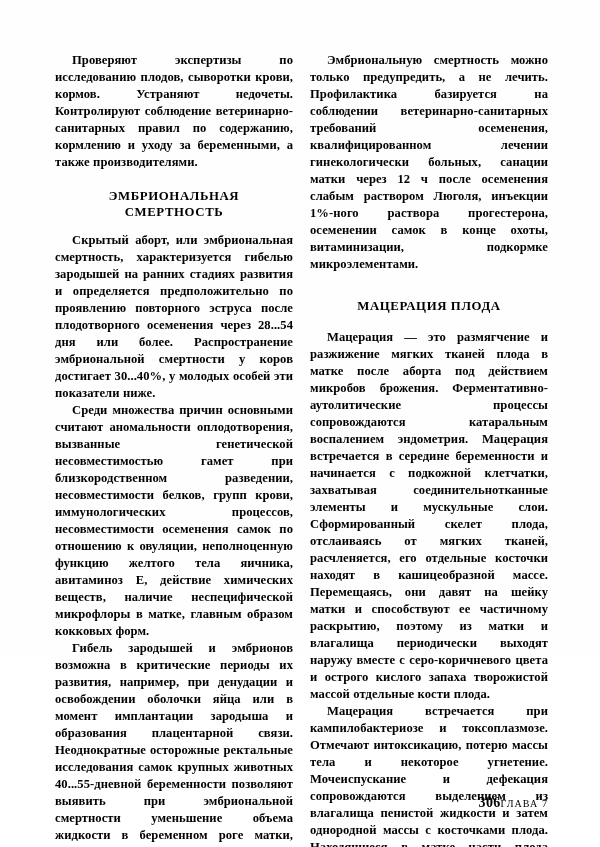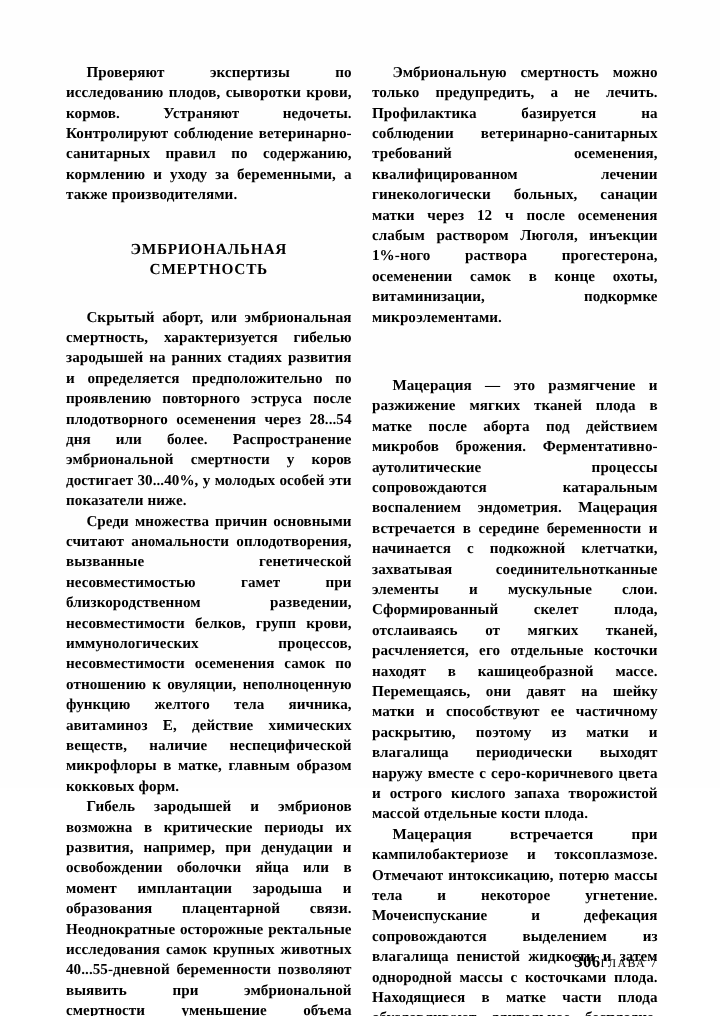--- a/index.html
+++ b/index.html
@@ -54,21 +54,21 @@
     text-indent: 1.35em;
     font-size: 12.6px;
     line-height: 17.0px;
     letter-spacing: 0.05px;
     word-spacing: 0.2px;
     font-weight: 600;
     hyphens: manual;
   }
 
   h2.section-heading {
-    margin: 12px;
+    margin: 0;
     padding: 0;
     text-align: center;
     font-size: 12.8px;
     line-height: 15.5px;
     font-weight: 700;
     letter-spacing: 0.6px;
     text-transform: uppercase;
   }
 
   .gap-before-heading { height: 18px; }
@@ -128,20 +128,21 @@
         <p class="para">Гибель зародышей и эмбрионов возможна в критические периоды их развития, например, при денудации и освобождении оболочки яйца или в момент имплантации зародыша и образования плацентарной связи. Неоднократные осторожные ректальные исследования самок крупных животных 40...55-дневной беременности позволяют выявить при эмбриональной смертности уменьшение объема жидкости в беременном роге матки, отсутствие округлости амниотического пузыря и усиление ригидности стенки матки при пальпации.</p>
 
       </div>
 
       <div class="col">
 
         <p class="para">Эмбриональную смертность можно только предупредить, а не лечить. Профилактика базируется на соблюдении ветеринарно-санитарных требований осеменения, квалифицированном лечении гинекологически больных, санации матки через 12 ч после осеменения слабым раствором Люголя, инъекции 1%-ного раствора прогестерона, осеменении самок в конце охоты, витаминизации, подкормке микроэлементами.</p>
 
         <div class="gap-before-heading-r"></div>
 
+        <h2 class="section-heading">МАЦЕРАЦИЯ ПЛОДА</h2>
 
         <div class="gap-after-heading-r"></div>
 
         <p class="para">Мацерация — это размягчение и разжижение мягких тканей плода в матке после аборта под действием микробов брожения. Ферментативно-аутолитические процессы сопровождаются катаральным воспалением эндометрия. Мацерация встречается в середине беременности и начинается с подкожной клетчатки, захватывая соединительнотканные элементы и мускульные слои. Сформированный скелет плода, отслаиваясь от мягких тканей, расчленяется, его отдельные косточки находят в кашицеобразной массе. Перемещаясь, они давят на шейку матки и способствуют ее частичному раскрытию, поэтому из матки и влагалища периодически выходят наружу вместе с серо-коричневого цвета и острого кислого запаха творожистой массой отдельные кости плода.</p>
 
         <p class="para">Мацерация встречается при кампилобактериозе и токсоплазмозе. Отмечают интоксикацию, потерю массы тела и некоторое угнетение. Мочеиспускание и дефекация сопровождаются выделением из влагалища пенистой жидкости и затем однородной массы с косточками плода. Находящиеся в матке части плода обусловливают длительное бесплодие, оплодотворение возможно только после удаления остатков плода и восстановления функциональной активности эндометрия.</p>
 
       </div>
 
     </div>

